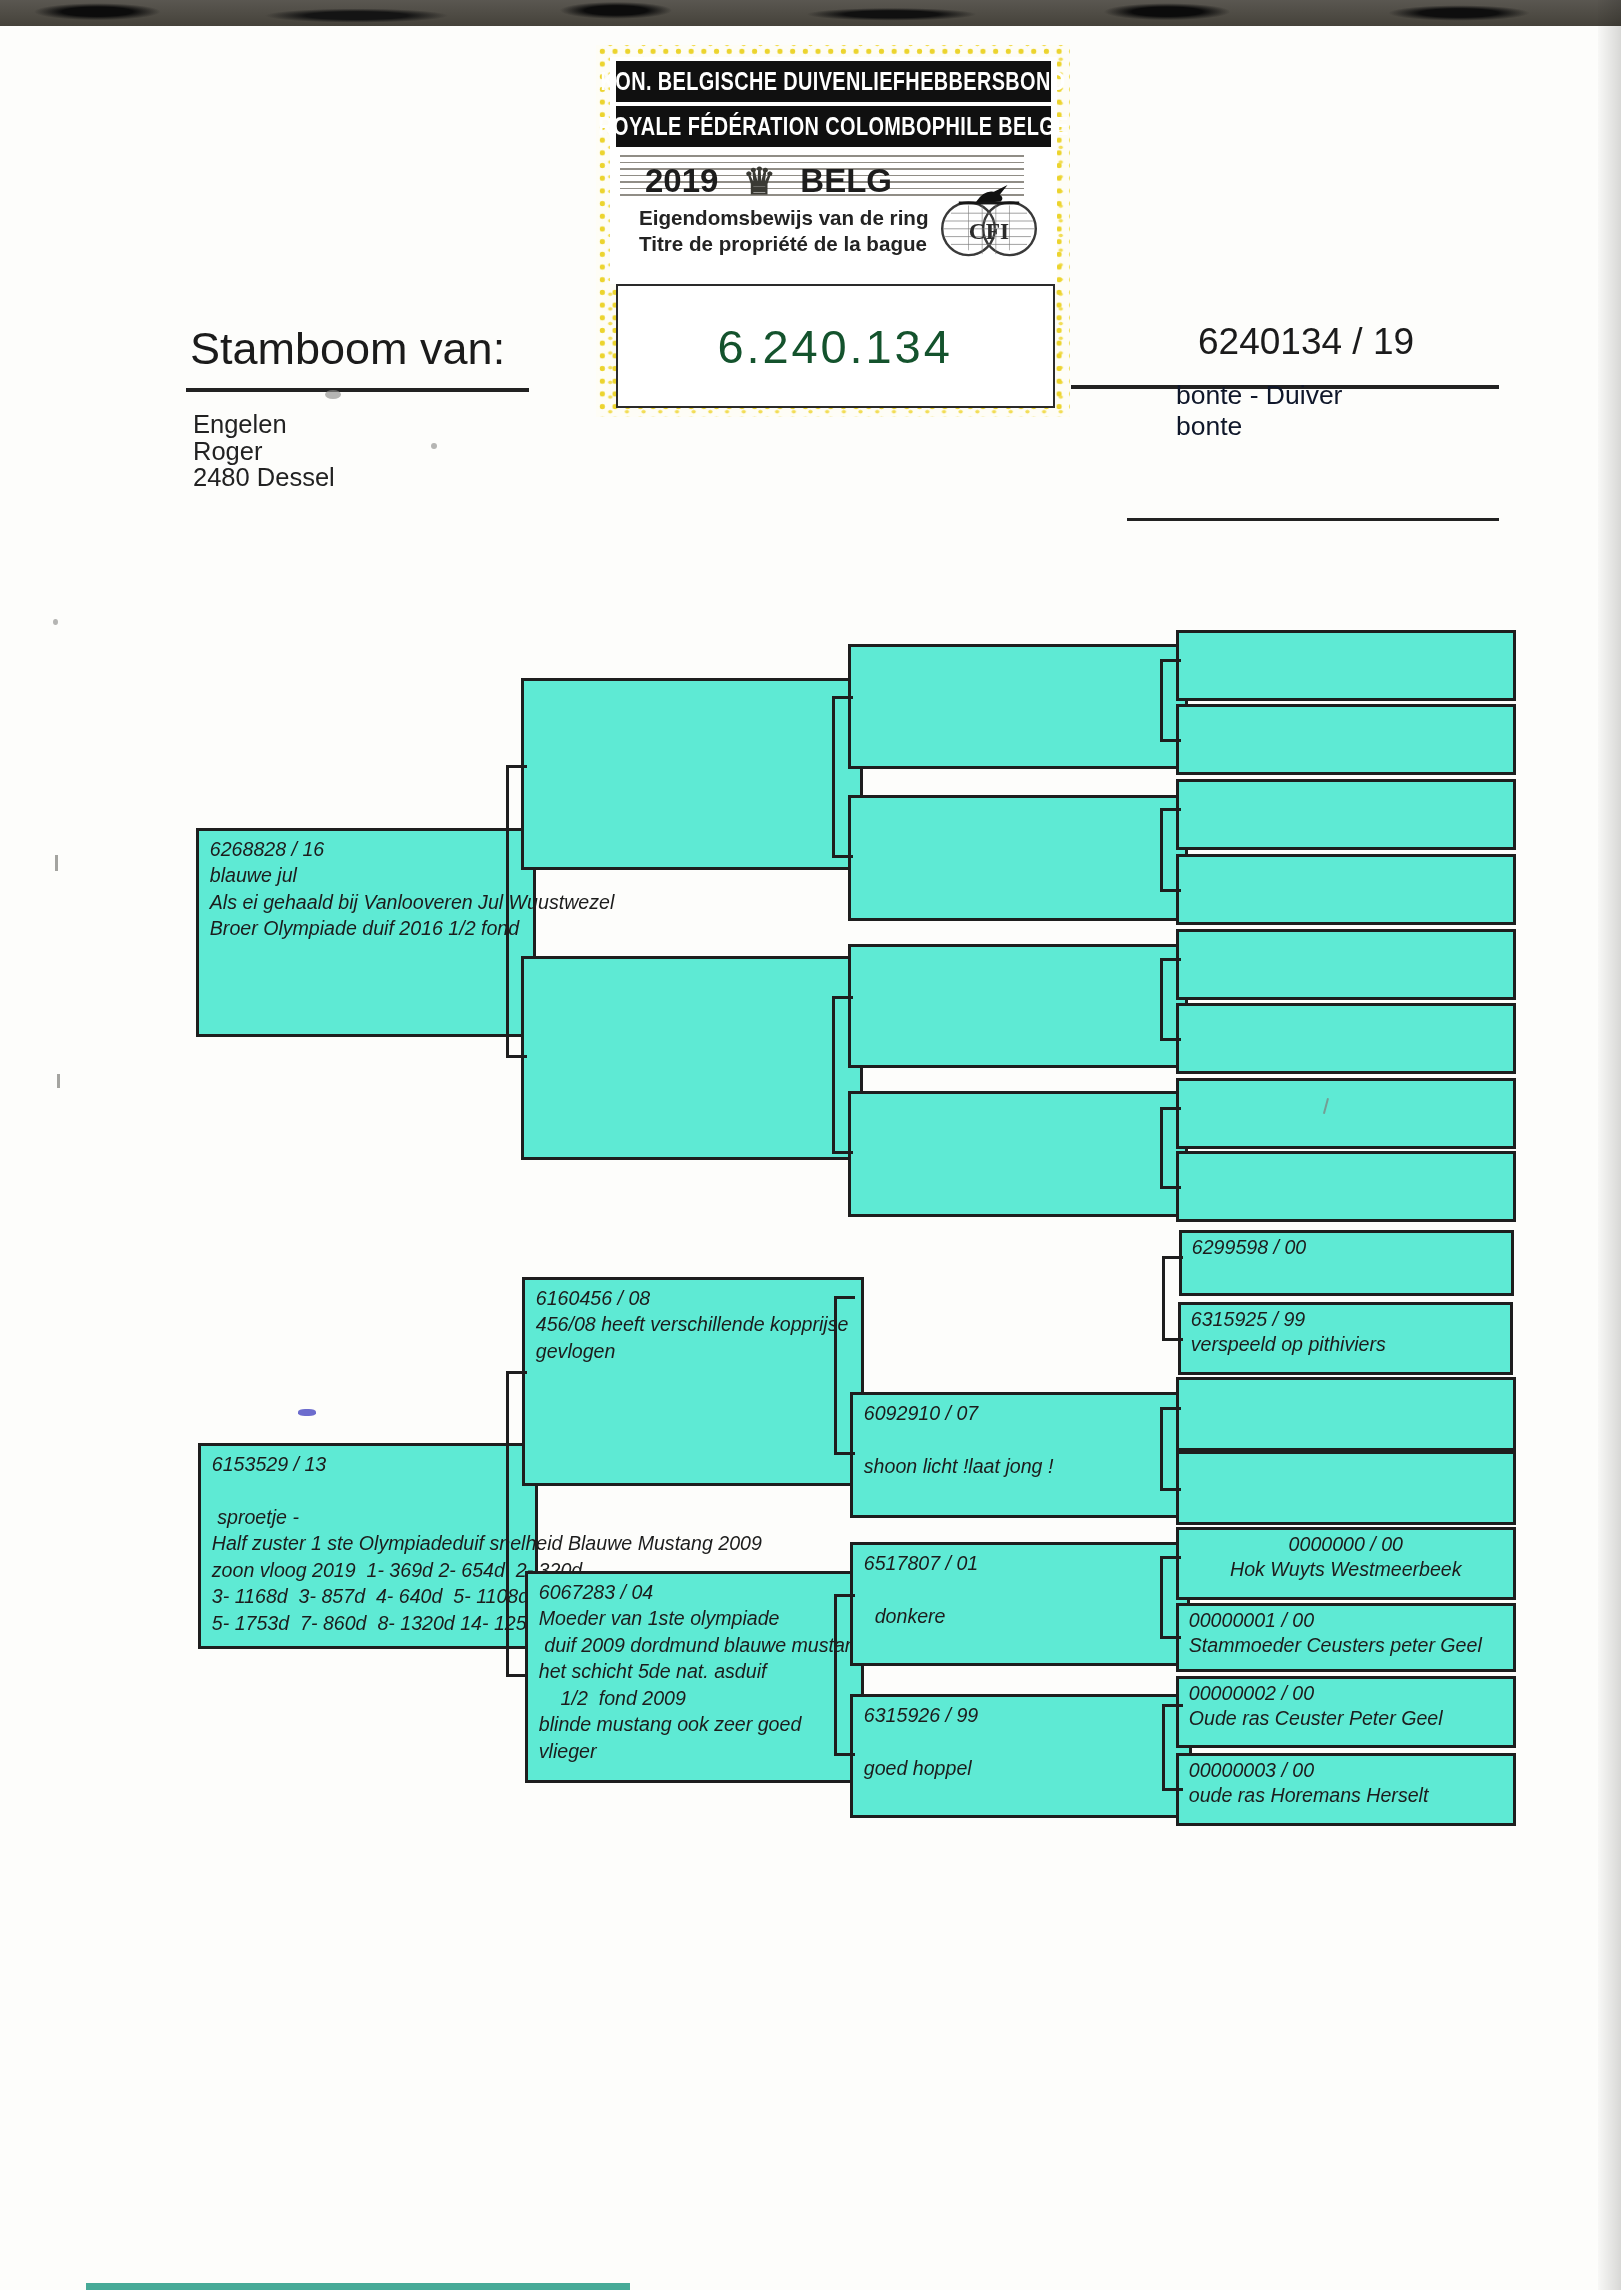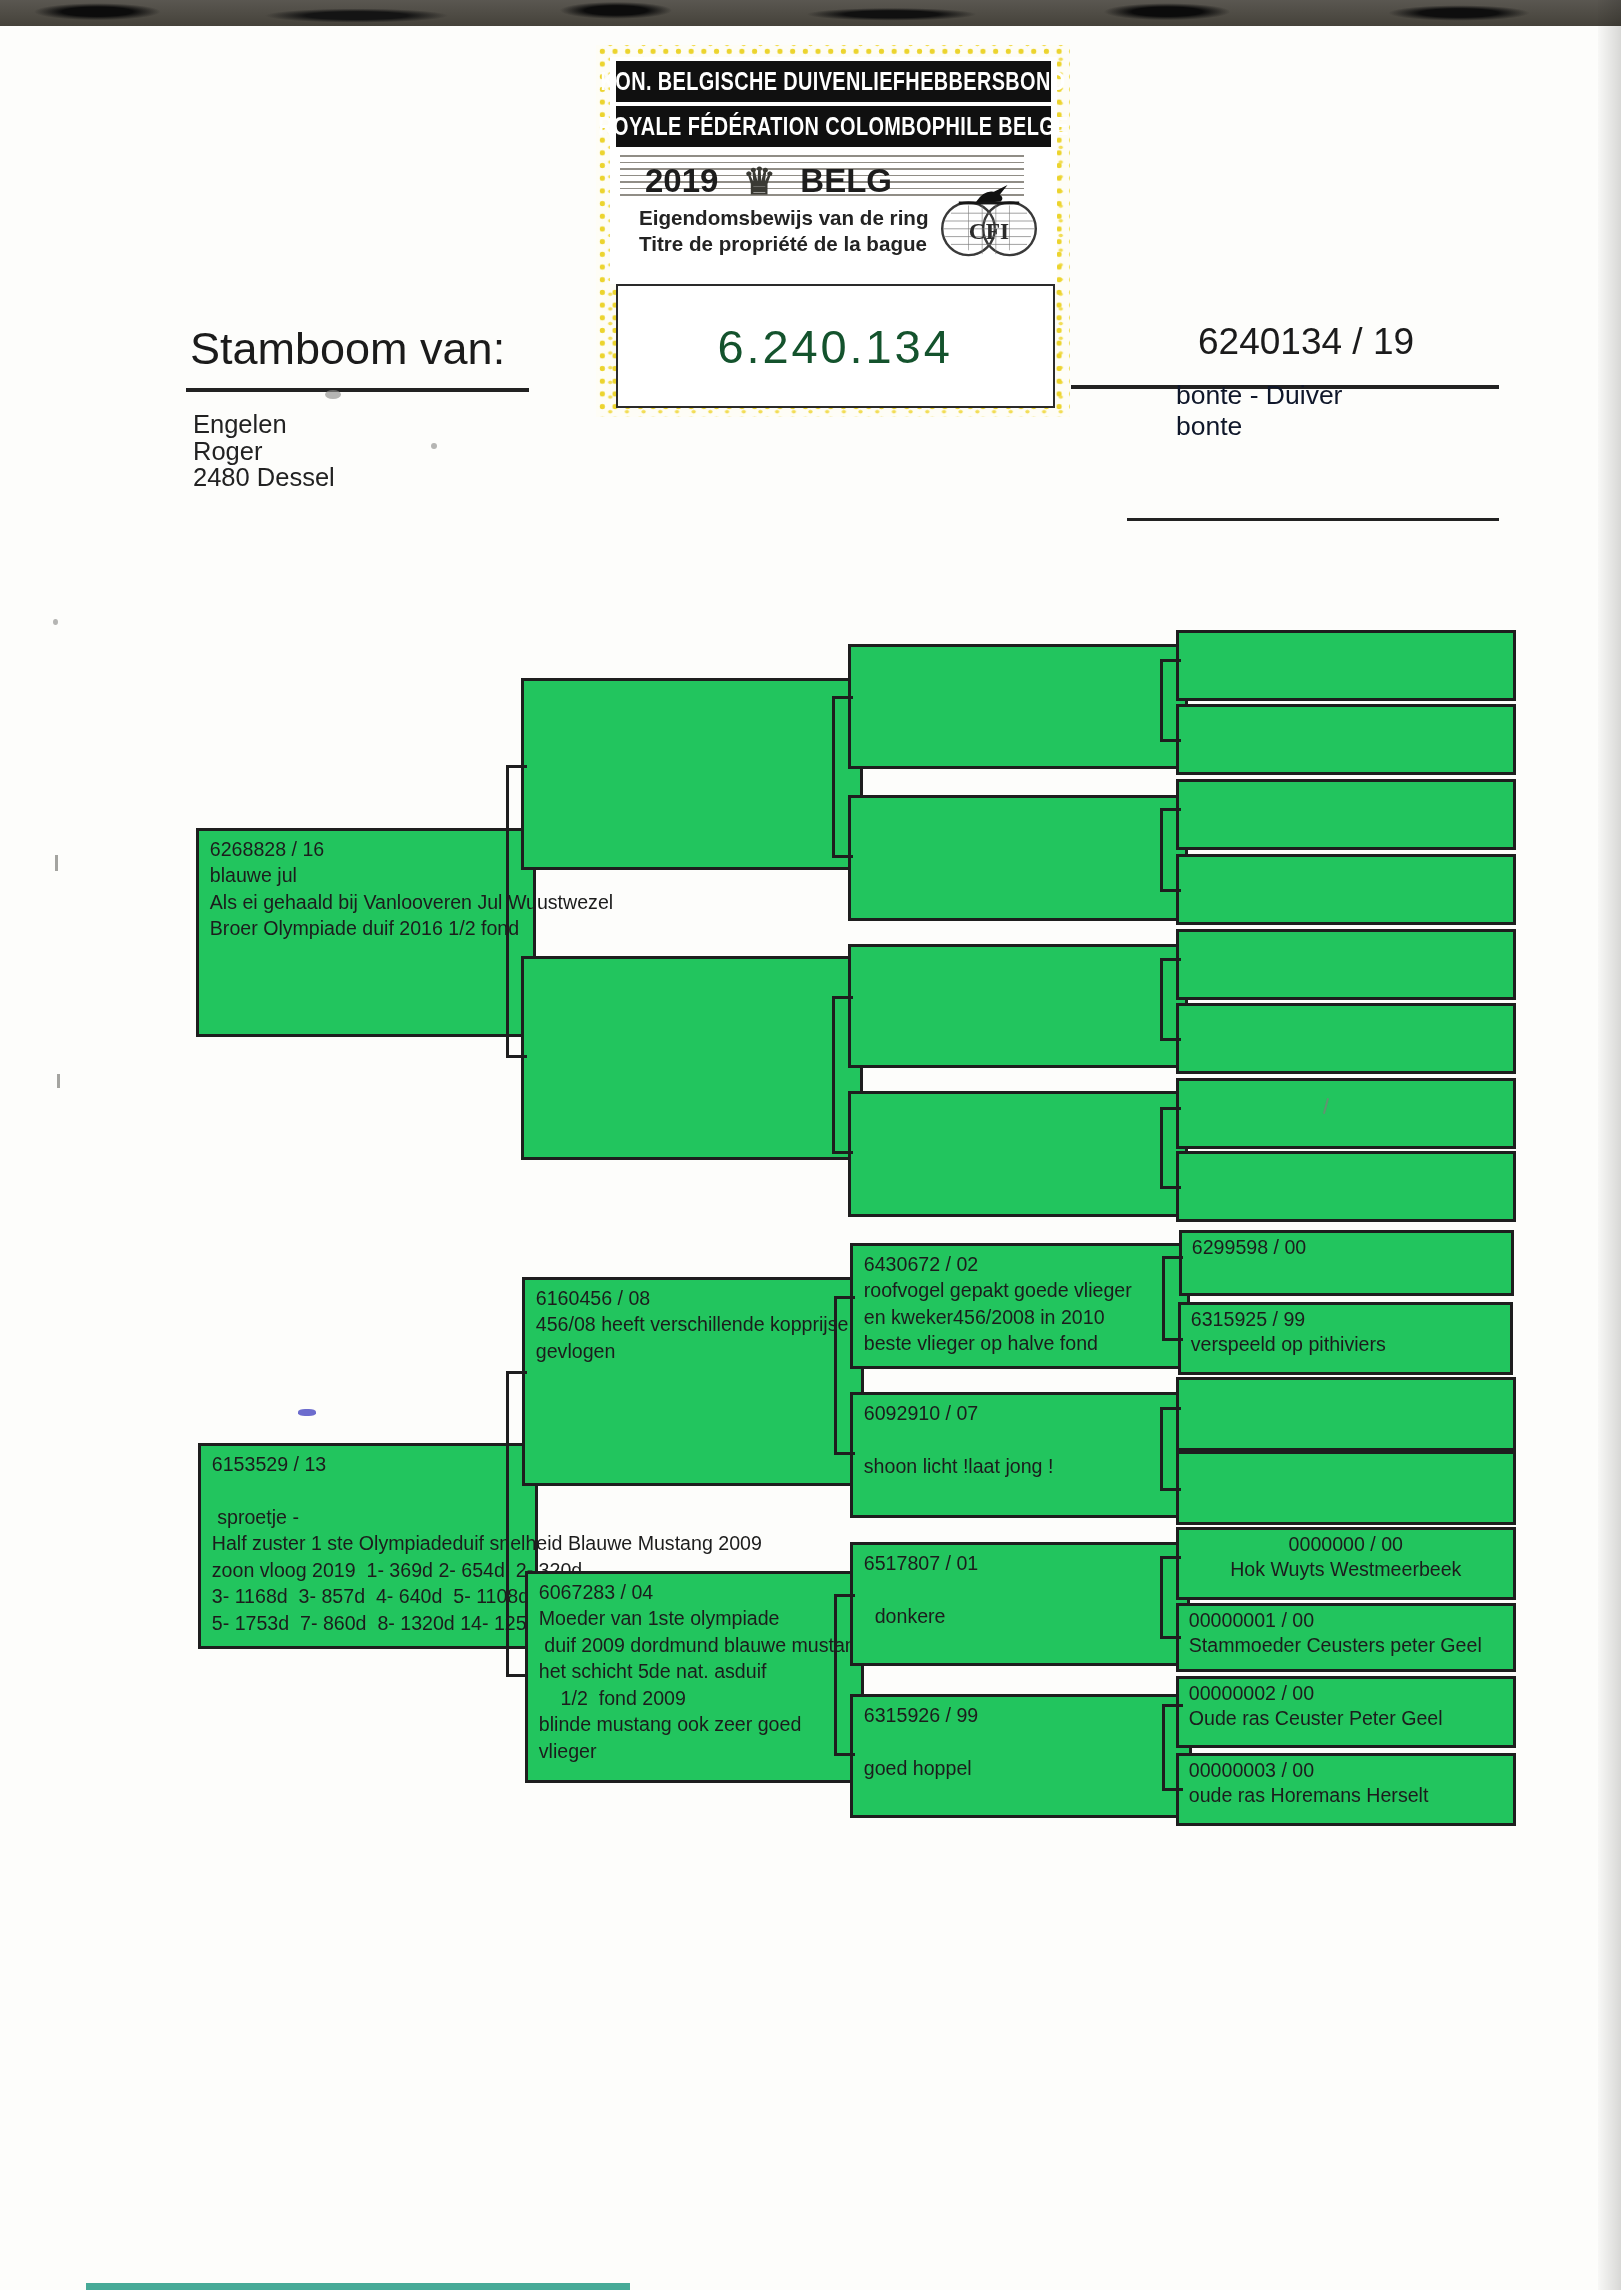--- a/index.html
+++ b/index.html
@@ -42,22 +42,22 @@
     border:2.9px solid #2a2a2a;display:flex;align-items:center;justify-content:center;}
   .ringnum{font-size:47px;color:#14532d;letter-spacing:2.9px;}
   
   .title{position:absolute;left:190px;top:323px;font-size:45px;color:#1b1b1b;white-space:nowrap;}
   .rule{position:absolute;background:#222;}
   .owner{position:absolute;left:193px;top:411px;font-size:25.5px;line-height:26.5px;color:#222;}
   .ringid{position:absolute;left:1198px;top:321px;font-size:37px;color:#1b1b1b;white-space:nowrap;}
   .colorblk{position:absolute;left:1176px;top:380px;width:297px;text-align:left;
     font-size:26.5px;line-height:31px;color:#0f172a;}
   
-  .pbox{position:absolute;background:#22c55e;border:3.9px solid #1e1e1e;
-    padding:4.9px 10.8px;font-size:19.6px;line-height:26.5px;color:#1c1c1c;}
+  .pbox{position:absolute;background:#5eead4;border:3.9px solid #1e1e1e;
+    padding:4.9px 10.8px;font-size:19.6px;line-height:26.5px;color:#1c1c1c;font-style:italic;}
   .pbox .line{min-height:26.5px;white-space:pre;}
   .clip{overflow:hidden;}
   .g4{padding:2px 9.8px;}
   .g4 .line{min-height:24.5px;line-height:24.5px;}
   .bracket{position:absolute;border:3.9px solid #1e1e1e;border-right:none;background:transparent;}
   
   .speck{position:absolute;background:#8f8f8c;border-radius:50%;opacity:.65;}
   .tick{position:absolute;background:#7d7d79;opacity:.7;}
   .bluemark{position:absolute;background:#4747c2;border-radius:40%;opacity:.8;}
   .tealbar{position:absolute;left:86px;top:2283px;width:544px;height:7.8px;background:#33a18c;opacity:.9;}
@@ -146,26 +146,20 @@
     <div class="line">het schicht 5de nat. asduif</div>
     <div class="line">    1/2  fond 2009</div>
     <div class="line">blinde mustang ook zeer goed</div>
     <div class="line">vlieger</div>
   </div>
 
   <div class="pbox" style="left:848px;top:644px;width:312px;height:109px;"></div>
   <div class="pbox" style="left:848px;top:795px;width:312px;height:110px;"></div>
   <div class="pbox" style="left:848px;top:944px;width:312px;height:108px;"></div>
   <div class="pbox" style="left:848px;top:1091px;width:312px;height:110px;"></div>
-  <div class="pbox" style="left:850px;top:1243px;width:312px;height:110px;">
-    <div class="line">6430672 / 02</div>
-    <div class="line">roofvogel gepakt goede vlieger</div>
-    <div class="line">en kweker456/2008 in 2010</div>
-    <div class="line">beste vlieger op halve fond</div>
-  </div>
   <div class="pbox" style="left:850px;top:1392px;width:312px;height:110px;">
     <div class="line">6092910 / 07</div>
     <div class="line"></div>
     <div class="line">shoon licht !laat jong !</div>
   </div>
   <div class="pbox" style="left:850px;top:1542px;width:312px;height:108px;">
     <div class="line">6517807 / 01</div>
     <div class="line"></div>
     <div class="line">  donkere</div>
   </div>

